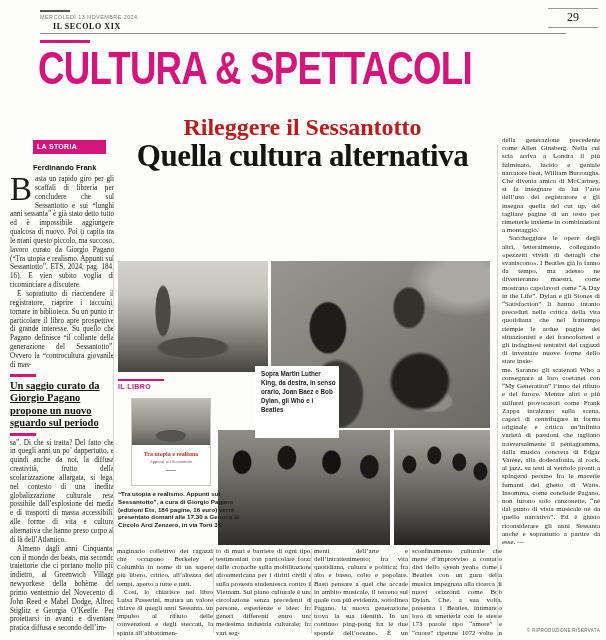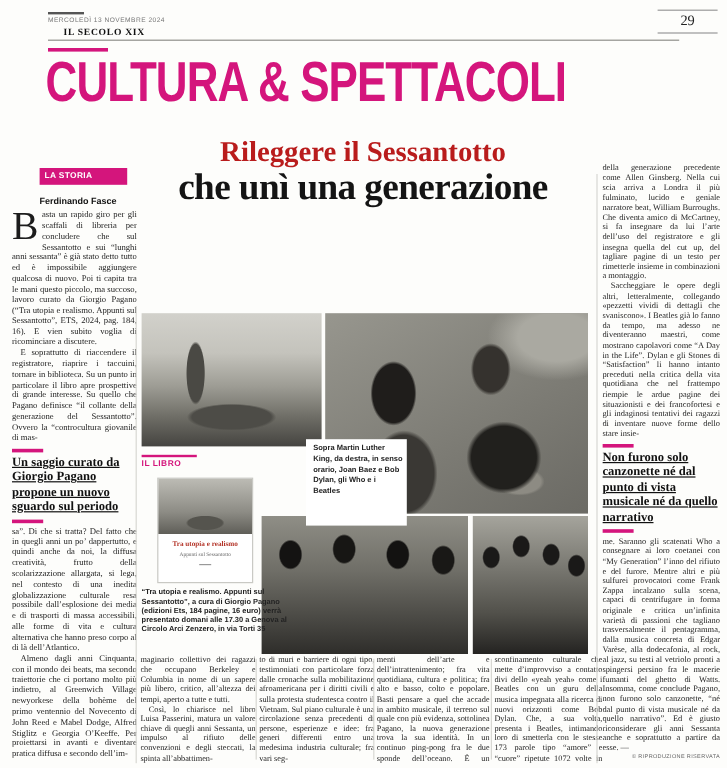--- a/index.html
+++ b/index.html
@@ -123,25 +123,25 @@
     <div class="pageno">29</div>
     <div class="pageno-rule"></div>
   </div>
   <div class="abs header-rule"></div>
 
   <div class="abs section-dash accent-bg" style="background: rgb(212, 21, 124);"></div>
   <div class="abs section-title accent-fg" style="color: rgb(212, 21, 124);">CULTURA &amp; SPETTACOLI</div>
 
   <div class="abs kicker accent-fg" style="color: #b91c1c;">Rileggere il Sessantotto</div>
   <div class="abs headline">
-    <div>che unì una generazione</div>
+    <div>Quella cultura alternativa</div>
   </div>
 
   <div class="abs tag-bar accent-bg" style="background: rgb(212, 21, 124);">LA STORIA</div>
-  <div class="abs byline">Ferdinando Fasce</div>
+  <div class="abs byline">Ferdinando Frank</div>
 
   <div class="abs photo photo-mlk"></div>
   <div class="abs photo photo-dylan"></div>
   <div class="abs photo photo-who"></div>
   <div class="abs photo photo-beatles"></div>
   <div class="abs photo-caption">Sopra Martin Luther King, da destra, in senso orario, Joan Baez e Bob Dylan, gli Who e i Beatles</div>
 
   <div class="abs libro-rule accent-bg" style="background: rgb(212, 21, 124);"></div>
   <div class="abs libro-label accent-fg" style="color: rgb(212, 21, 124);">IL LIBRO</div>
   <div class="abs book-cover">
@@ -172,25 +172,20 @@
     </div>
   <div class="abs bodycol colbottom col4">
       <p class="noindent"><span>menti dell’arte e dell’intrattenimento; fra vita quotidiana, cultura e politica; fra alto e basso, colto e popolare. Basti pensare a quel che accade in </span><span class="bold">ambito musicale, il terreno sul quale con più evidenza, sottolinea Pagano, la nuova generazione trova la sua identità.</span><span> In un continuo ping-pong fra le due sponde dell’oceano. È un turbinoso</span></p>
     </div>
   <div class="abs bodycol colbottom col5">
       <p class="noindent"><span>sconfinamento culturale che mette d’improvviso a contatto divi dello «yeah yeah» come i Beatles con un guru della musica impegnata alla ricerca di nuovi orizzonti come Bob Dylan. Che, a sua volta, presenta i Beatles, intimando loro di smetterla con le stesse 173 parole tipo “amore” e “cuore” ripetute 1072 volte in dieci brani, ai poeti beat</span></p>
     </div>
   <div class="abs bodycol col6">
       <p class="noindent"><span>della generazione precedente come Allen Ginsberg. Nella cui scia arriva a Londra il più fulminato, lucido e geniale </span><span class="bold">narratore beat, William Burroughs.</span><span> Che diventa amico di McCartney, si fa insegnare da lui l’arte dell’uso del registratore e gli insegna quella del cut up, del tagliare pagine di un testo per rimetterle insieme in combinazioni a montaggio.</span></p>
       <p class=""><span>Saccheggiare le opere degli altri, letteralmente, collegando «pezzetti vividi di dettagli che svaniscono». I Beatles già lo fanno da tempo, ma adesso ne diventeranno maestri, come mostrano capolavori come “A Day in the Life”. </span><span class="bold">Dylan e gli Stones di “Satisfaction”</span><span> li hanno intanto preceduti nella critica della vita quotidiana che nel frattempo riempie le ardue pagine dei situazionisti e dei francofortesi e gli indaginosi tentativi dei ragazzi di inventare nuove forme dello stare insie-</span></p>
-      <div class="sub-block">
-        <div class="mini-rule" style="background: rgb(212, 21, 124);"></div>
-        <h3>Non furono solo canzonette né dal punto di vista musicale né da quello narrativo</h3>
-        <div class="mini-rule" style="background: rgb(212, 21, 124);"></div>
-      </div>
       <p class="noindent"><span>me. </span><span class="bold">Saranno gli scatenati Who a consegnare ai loro coetanei con “My Generation” l’inno del rifiuto e del furore.</span><span> Mentre altri e più sulfurei provocatori come Frank Zappa incalzano sulla scena, capaci di centrifugare in forma originale e critica un’infinita varietà di passioni che tagliano trasversalmente il pentagramma, dalla musica concreta di Edgar Varèse, alla dodecafonia, al rock, al jazz, su testi al vetriolo pronti a spingersi persino fra le macerie fumanti del ghetto di Watts. Insomma, come conclude Pagano, non furono solo canzonette, “né dal punto di vista musicale né da quello narrativo”. Ed è giusto riconsiderare gli anni Sessanta anche e soprattutto a partire da esse. —</span></p>
     </div>
 
   <div class="abs signoff">© RIPRODUZIONE RISERVATA</div>
 
   <div class="vrule" style="left:113px;top:255px;height:381px;"></div>
   <div class="vrule" style="left:213px;top:549px;height:84px;"></div>
   <div class="vrule" style="left:311px;top:549px;height:84px;"></div>
   <div class="vrule" style="left:409px;top:549px;height:84px;"></div>
   <div class="vrule" style="left:497px;top:145px;height:491px;"></div>

